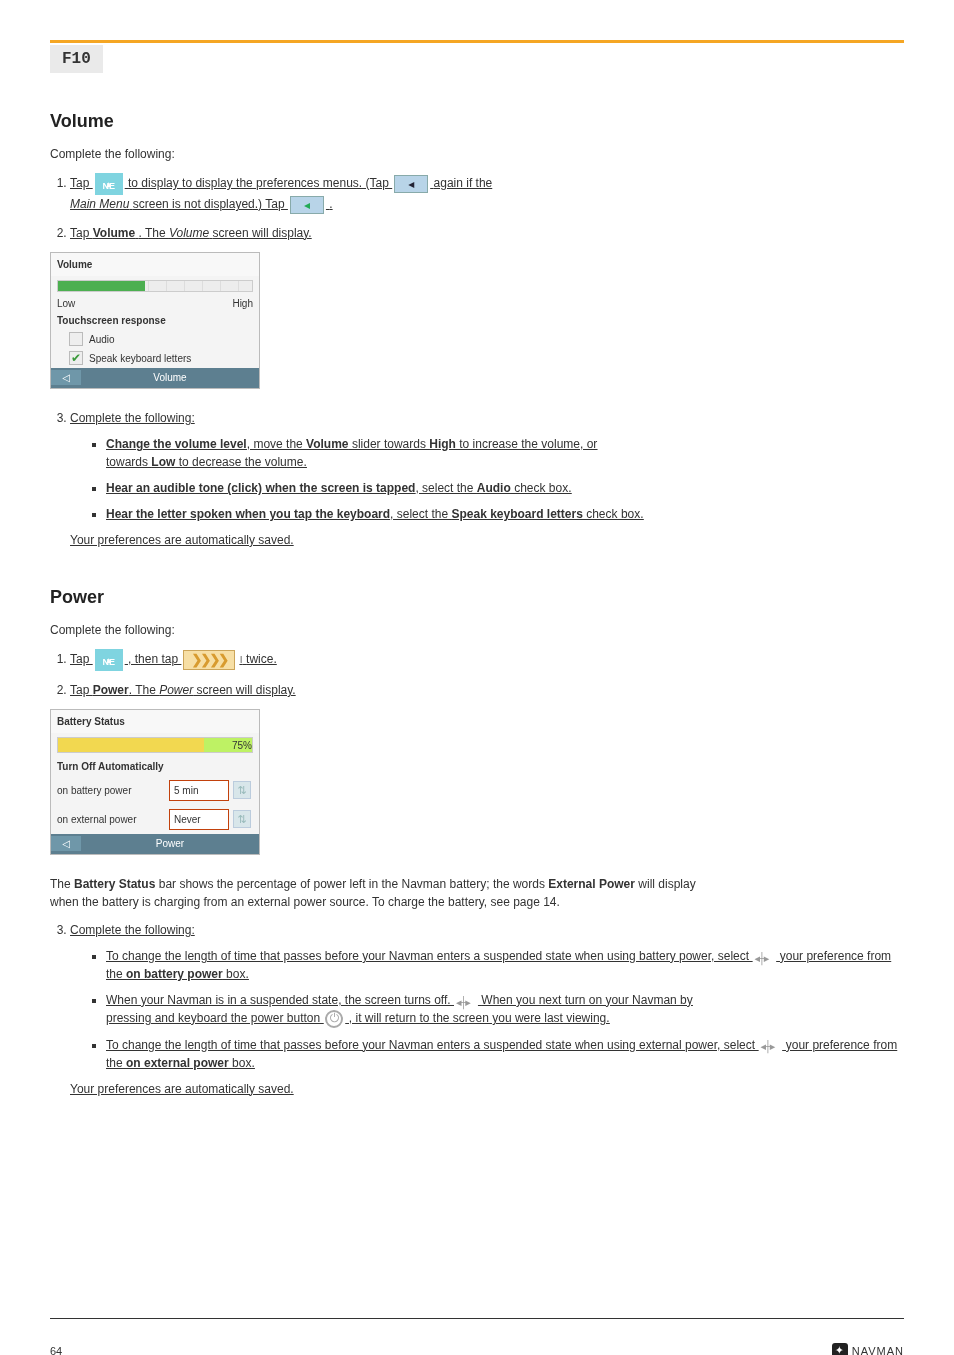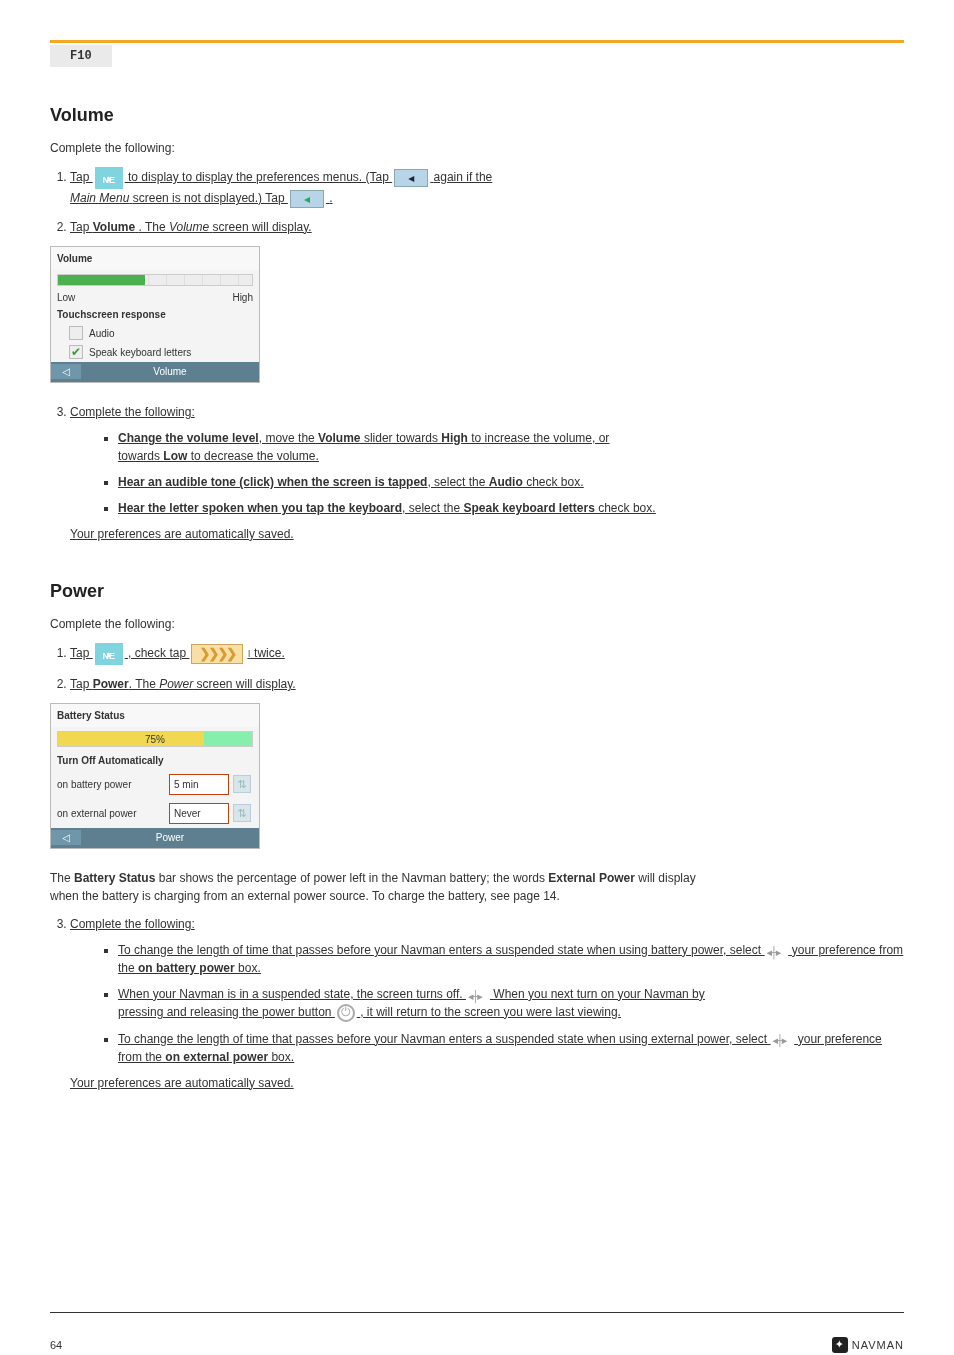--- a/index.html
+++ b/index.html
@@ -13,35 +13,35 @@
     padding: 40px 50px 20px 50px;
     line-height: 1.5;
   }
   .top-rule {
     border-top: 3px solid #f5a623;
     margin-bottom: 2px;
   }
   .header-label {
     font-family: "Courier New", monospace;
     font-weight: bold;
-    font-size: 12px;
+    font-size: 16px;
     color: #333;
     display: inline-block;
     background: #eaeaea;
-    padding: 2px 20px;
+    padding: 2px 12px;
   }
   h2.section {
     font-size: 18px;
     font-weight: bold;
     color: #222;
     margin: 35px 0 10px 0;
   }
   p { margin: 6px 0; }
   .steps li { margin: 10px 0 10px 20px; list-style: decimal; text-decoration: underline; }
-  .bullets li { margin: 8px 0 8px 48px; list-style: square; }
+  .bullets li { margin: 8px 0 8px 36px; list-style: square; }
 
   .icon-ne {
     display: inline-block;
     width: 28px; height: 22px;
     background: #7fd4e0;
     vertical-align: middle;
     position: relative;
     font-size: 9px;
     color: #fff;
     font-weight: bold;
@@ -164,21 +164,21 @@
   .mock .check.on { color: #3a9a3a; }
   .mock .footer {
     background: #5d7f90; color: #fff; display: flex; align-items: center; height: 20px;
   }
   .mock .footer .backcell {
     width: 30px; background: #6f97a9; text-align: center;
   }
   .mock .footer .label { flex: 1; text-align: center; }
 
   .mock .batbar {
-    height: 16px; margin: 4px 6px; background: #86efac; border: 1px solid #ccc; position: relative; text-align: center; font-size: 10px; line-height: 16px;
+    height: 16px; margin: 4px 6px; background: #bef264; border: 1px solid #ccc; position: relative; text-align: right; font-size: 10px; line-height: 16px;
   }
   .mock .batbar .batfill { position: absolute; left: 0; top: 0; bottom: 0; width: 75%; background: #f2d850; z-index: 0; }
   .mock .batbar .batlabel { position: relative; z-index: 1; }
   .mock .grid { display: grid; grid-template-columns: 1fr 60px 20px; align-items: center; padding: 4px 6px; gap: 4px; }
   .mock .sel { border: 1px solid #c2410c; background: #fff; padding: 2px 4px; font-size: 10px; text-align: left; }
   .mock .spin { width: 18px; height: 18px; background: #d8e6ea; border: 1px solid #bcd; color: #9bb; display: inline-flex; align-items: center; justify-content: center; font-size: 11px; }
 
   .page-footer {
     margin-top: 220px;
     border-top: 1px solid #333;
@@ -280,21 +280,21 @@
   </li>
 </ol>
 
 
 <h2 class="section">Power</h2>
 <p>Complete the following:</p>
 <ol class="steps">
   <li>
     <span>Tap </span>
     <span class="icon-ne"></span>
-    <span>, check tap </span>
+    <span>, then tap </span>
     <span class="icon-chevrons-wrap"><span class="icon-chevrons"></span></span>
     <span> twice.</span>
   </li>
   <li>
     <span>Tap </span><b>Power</b><span>. The </span><i>Power</i><span> screen will display.</span>
   </li>
 </ol>
 
 <div class="mock">
   <div class="title">Battery Status</div>
@@ -332,21 +332,21 @@
         <span>To change the length of time that passes before your Navman enters a suspended state when using battery power, select </span>
         <span class="icon-updown"></span>
         <span> your preference from the </span>
         <b>on battery power</b>
         <span> box.</span>
       </li>
       <li>
         <span>When your Navman is in a suspended state, the screen turns off. </span>
         <span class="icon-updown"></span>
         <span> When you next turn on your Navman by</span><br>
-        <span>pressing and releasing the power button </span>
+        <span>pressing and keyboard the power button </span>
         <span class="icon-power-round"></span>
         <span> , it will return to the screen you were last viewing.</span>
       </li>
       <li>
         <span>To change the length of time that passes before your Navman enters a suspended state when using external power, select </span>
         <span class="icon-updown"></span>
         <span> your preference from the </span>
         <b>on external power</b>
         <span> box.</span>
       </li>

